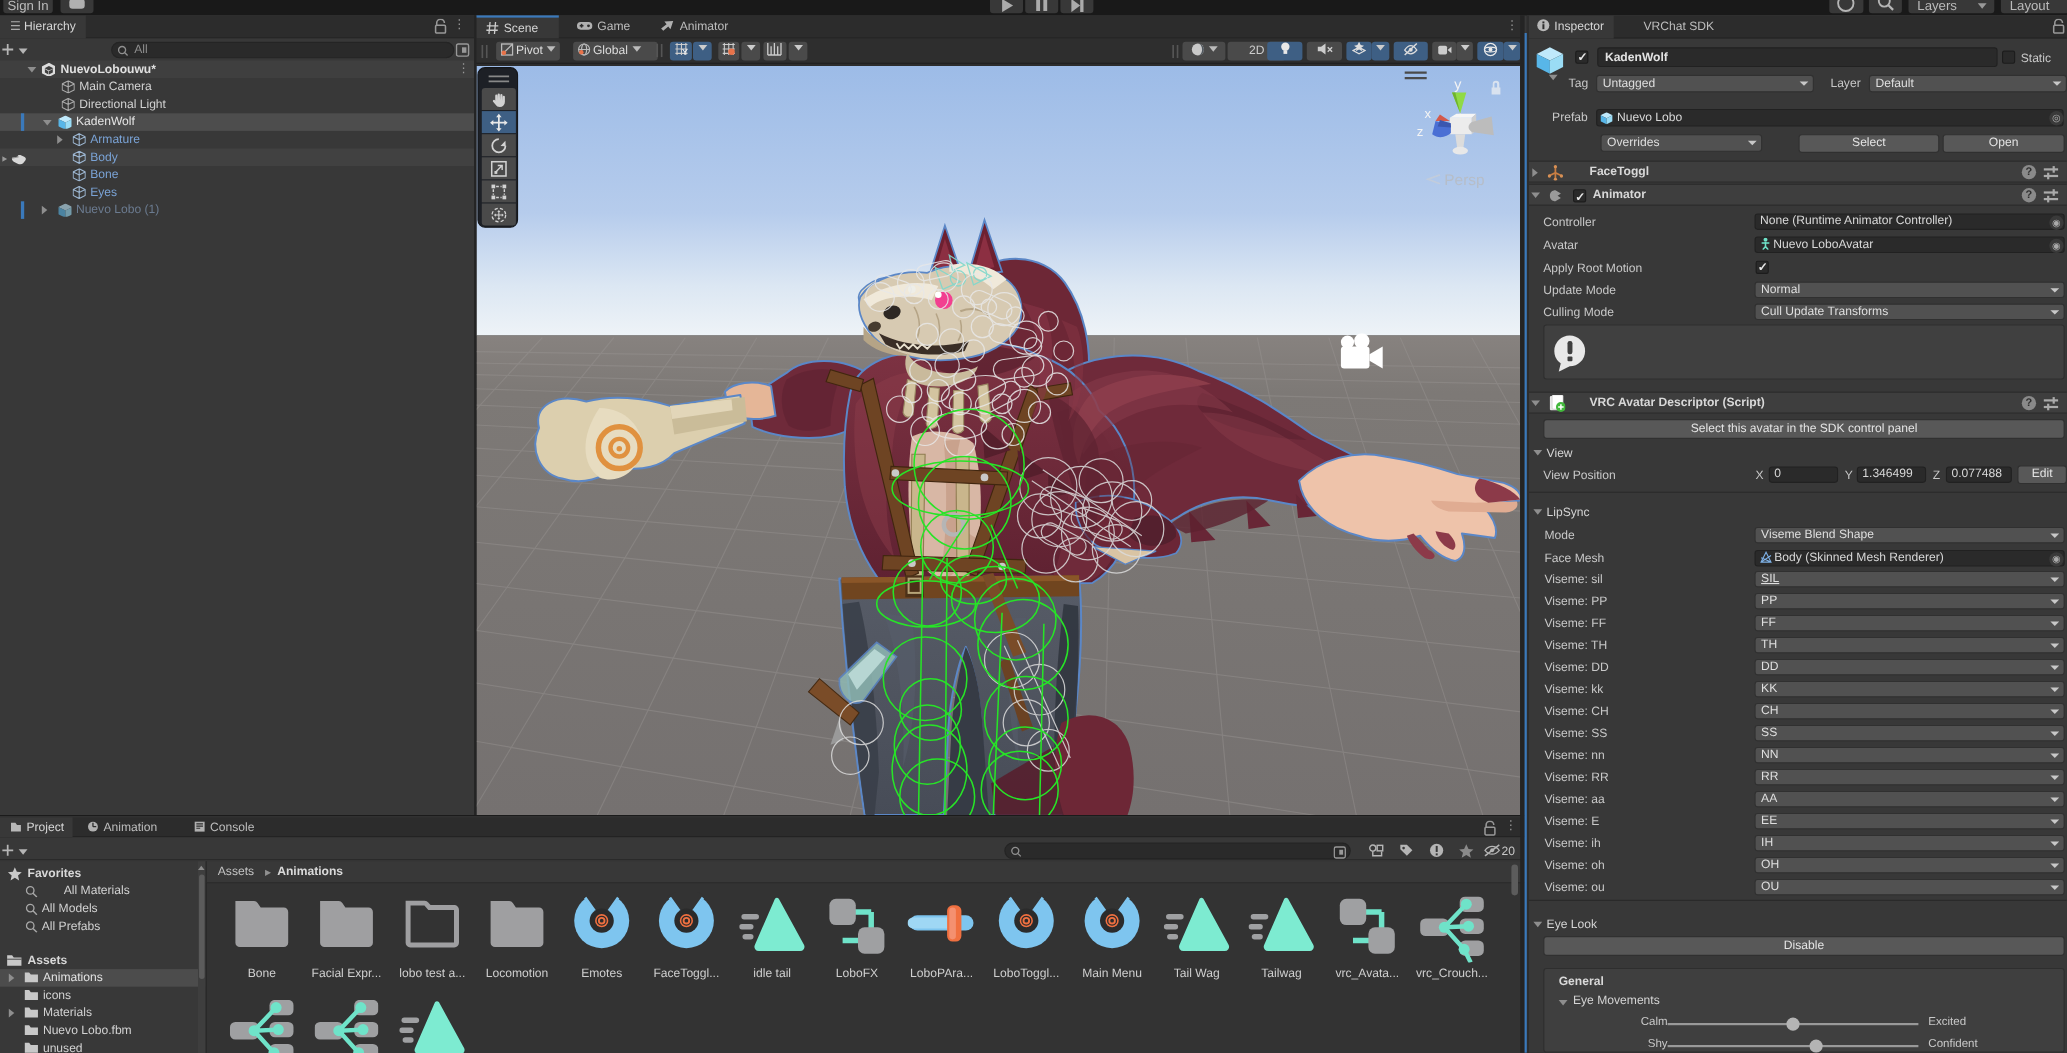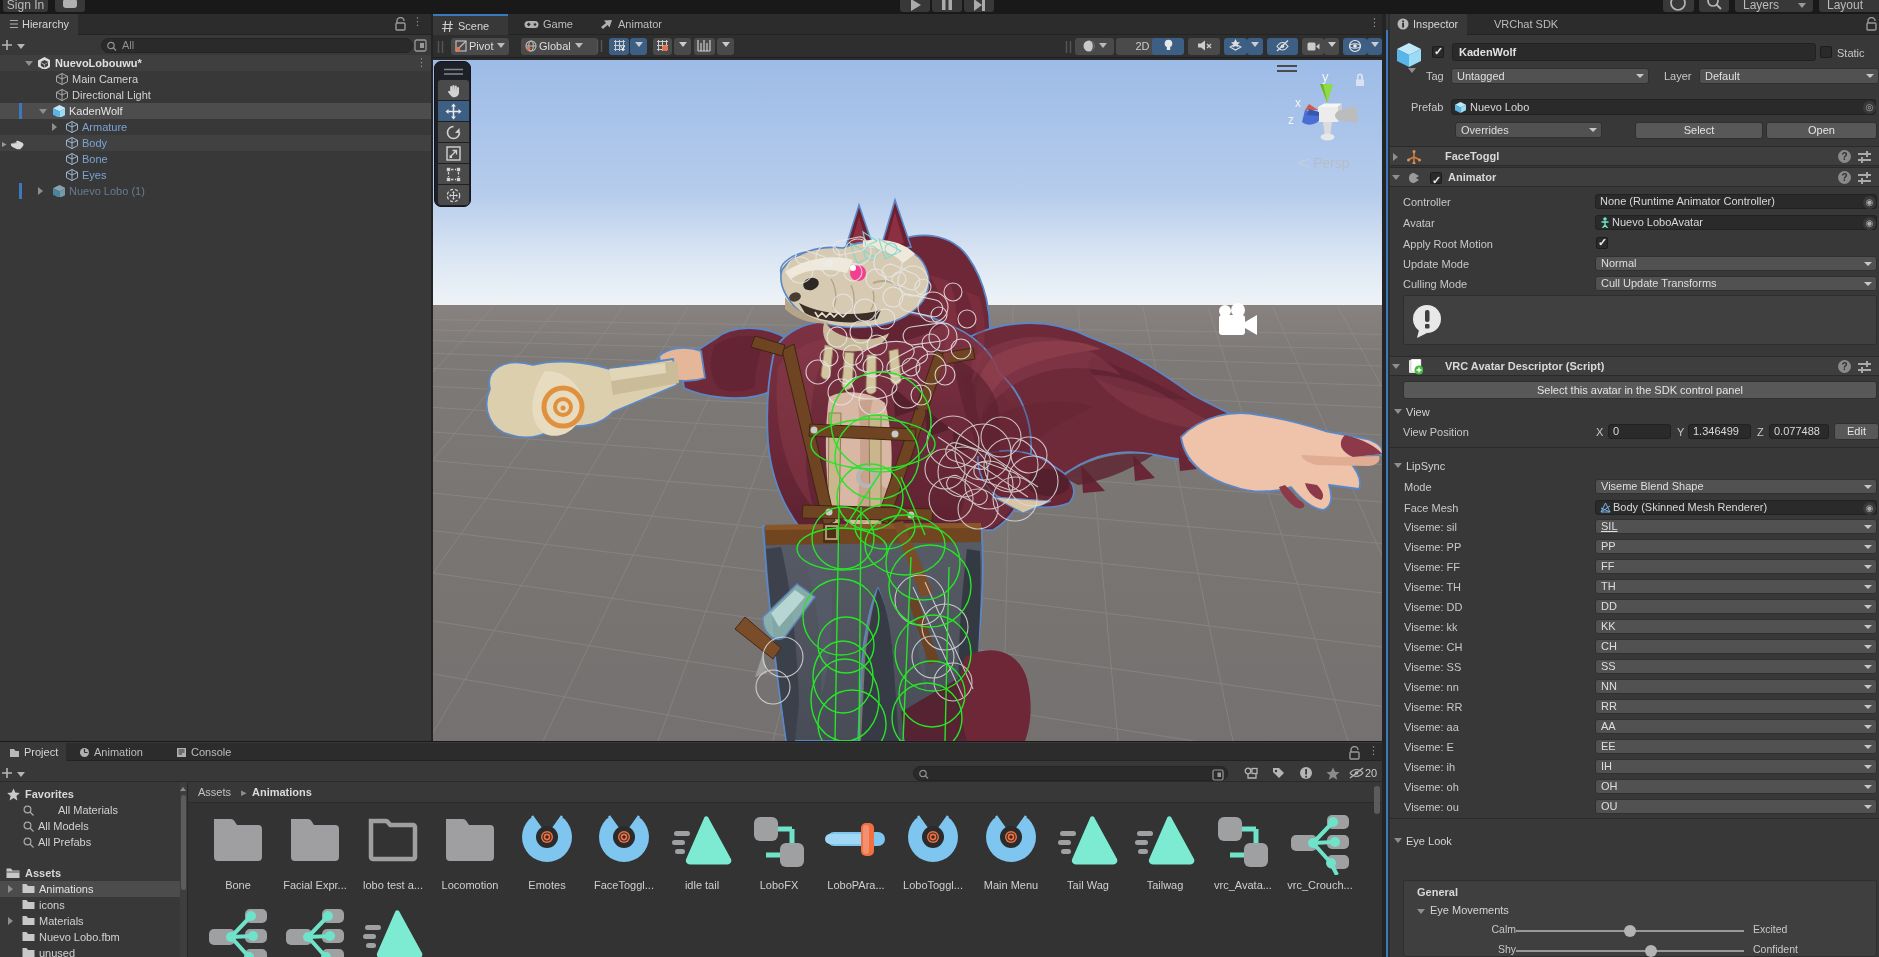--- a/index.html
+++ b/index.html
@@ -1087,20 +1087,21 @@
     <div class="idrop" style="left:207px; top:725px; width:282px; height:15px; line-height:13px;">EE</div>
     <span class="ilabel" style="left:16px; top:745px;">Viseme: ih</span>
     <div class="idrop" style="left:207px; top:745px; width:282px; height:15px; line-height:13px;">IH</div>
     <span class="ilabel" style="left:16px; top:765px;">Viseme: oh</span>
     <div class="idrop" style="left:207px; top:765px; width:282px; height:15px; line-height:13px;">OH</div>
     <span class="ilabel" style="left:16px; top:785px;">Viseme: ou</span>
     <div class="idrop" style="left:207px; top:785px; width:282px; height:15px; line-height:13px;">OU</div>
     <div class="abs" style="left:0; top:804px; width:491px; height:1px; background:#2a2a2a;"></div>
     <span class="arrow arr-down" style="left:6px; top:824px;"></span>
       <span class="ilabel" style="left:18px; top:819px; color:#d4d4d4;">Eye Look</span>
+    <div class="ibtn" style="left:15px; top:837px; width:474px; height:18px; line-height:17px;">Disable</div>
     <div class="abs" style="left:15px; top:866px; width:474px; height:77px; background:#3f3f3f; border:1px solid #2e2e2e; border-radius:3px;">
         <span class="abs" style="left:13px; top:5px; font-weight:bold; color:#d8d8d8;">General</span>
         <span class="arrow arr-down" style="left:13px; top:28px;"></span>
         <span class="abs" style="left:26px; top:23px; color:#d4d4d4;">Eye Movements</span>
         <span class="abs" style="left:77px; top:42px; width:35px; text-align:right; font-size:10.5px;">Calm</span>
         <div class="abs" style="left:112px; top:49px; width:228px; height:2px; background:#999;"></div>
         <div class="abs" style="left:220px; top:44px; width:12px; height:12px; border-radius:6px; background:#b4b4b4;"></div>
         <span class="abs" style="left:349px; top:42px; font-size:10.5px;">Excited</span>
         <span class="abs" style="left:77px; top:62px; width:35px; text-align:right; font-size:10.5px;">Shy</span>
         <div class="abs" style="left:112px; top:69px; width:228px; height:2px; background:#999;"></div>

